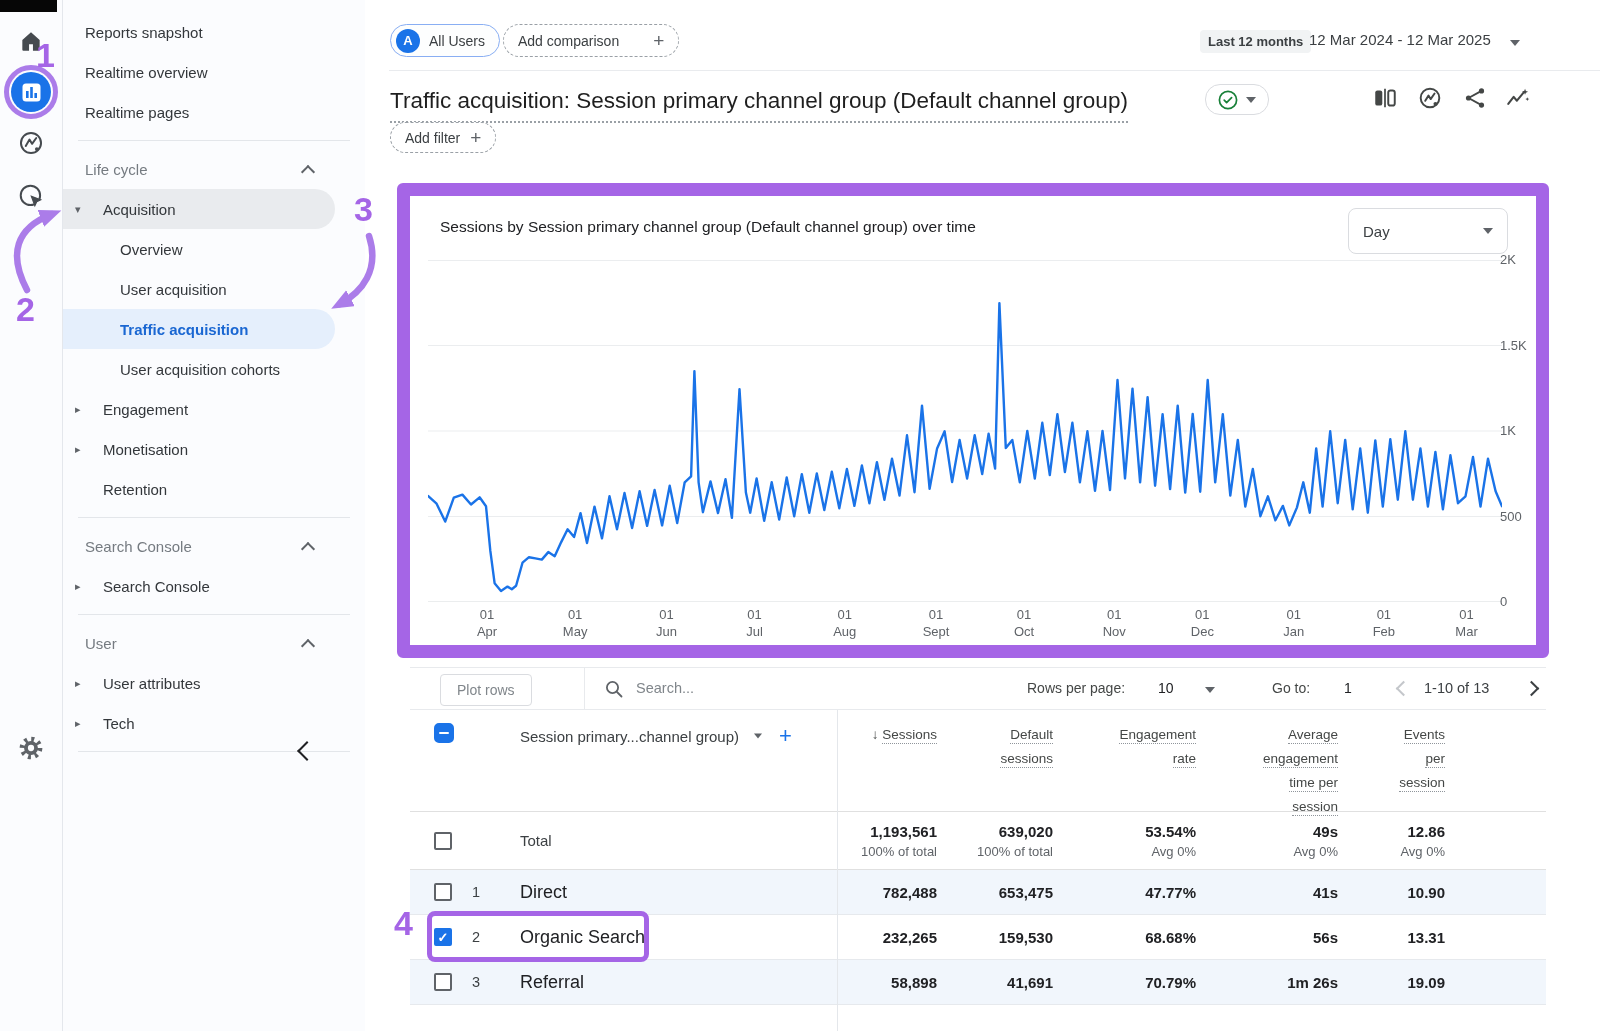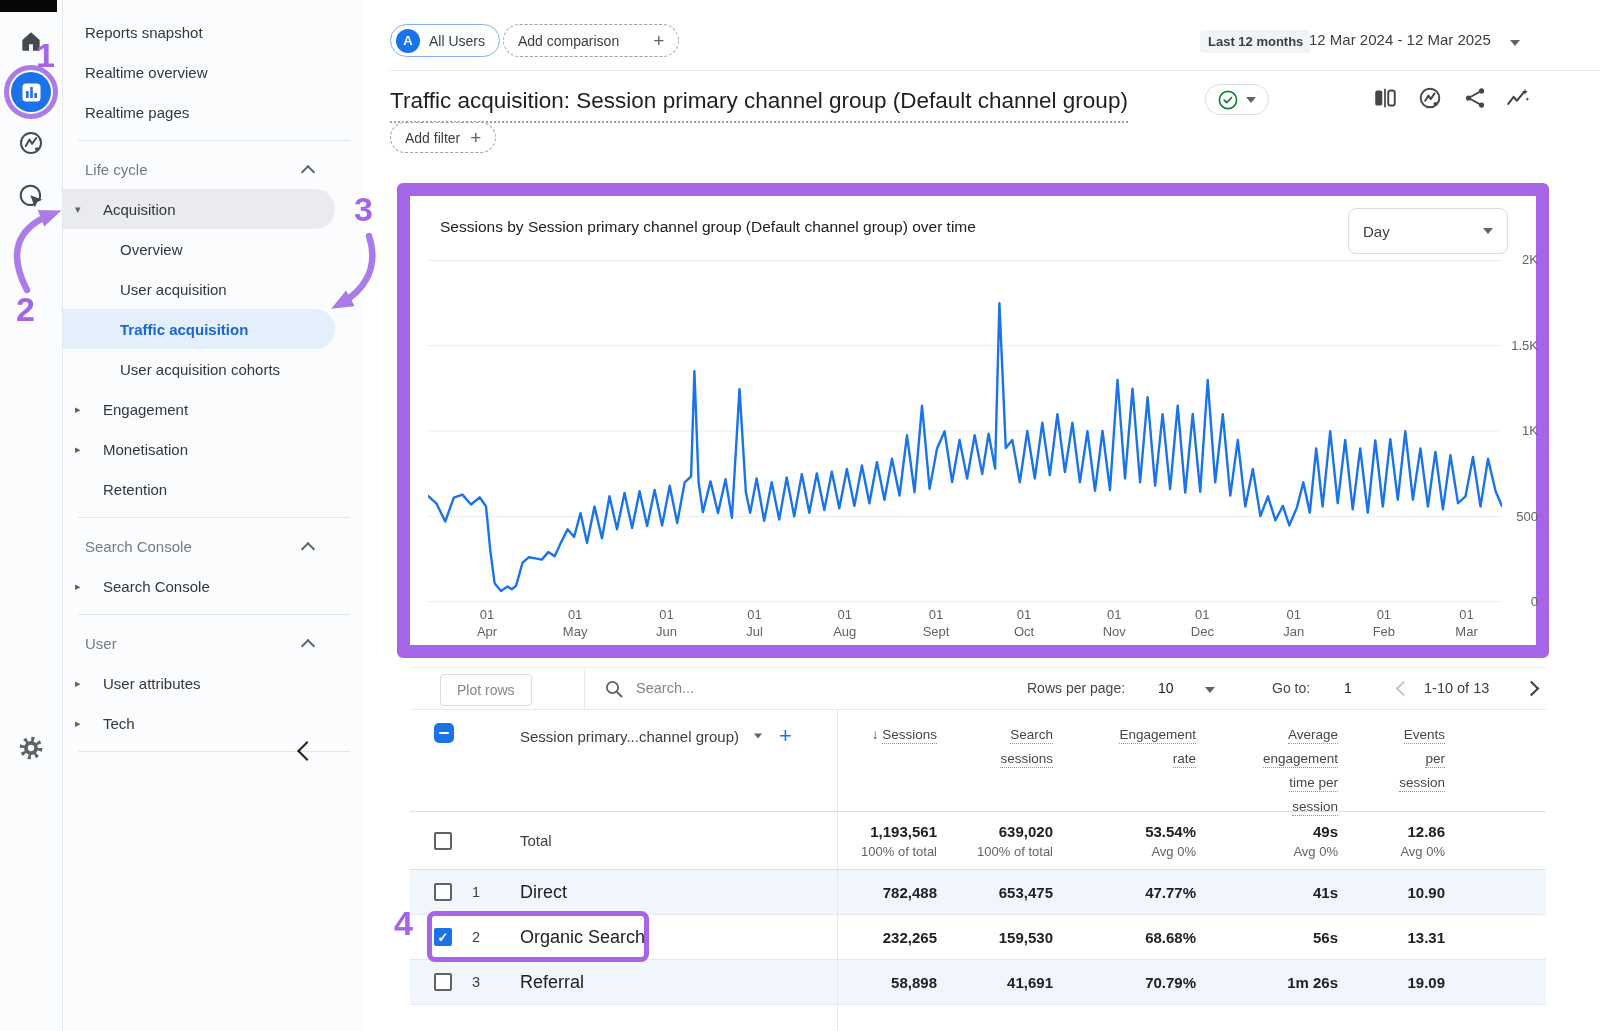--- a/index.html
+++ b/index.html
@@ -39,21 +39,21 @@
   .tri-down{width:0;height:0;border-left:5px solid transparent;border-right:5px solid transparent;border-top:6px solid #5f6368;}
   #date-caret{left:1510px;top:40px;}
   #page-title{left:390px;top:88px;font-size:22.5px;color:#1f1f1f;border-bottom:2px dotted #9aa0a6;padding-bottom:7px;}
   #qa-pill{left:1205px;top:84px;width:62px;height:29px;border:1px solid #dadce0;border-radius:15px;display:flex;align-items:center;justify-content:center;gap:8px;cursor:pointer;background:#fff;}
   .top-ic{top:85px;width:26px;height:26px;cursor:pointer;}
   
   #chart-card{left:397px;top:183px;width:1152px;height:475px;box-sizing:border-box;border:13px solid #a565e6;border-radius:6px;background:#fff;}
   #chart-title{left:30px;top:22px;font-size:15.5px;color:#202124;}
   #day-select{position:absolute;right:28px;top:12px;width:130px;height:44px;border:1px solid #dadce0;border-radius:8px;display:flex;align-items:center;justify-content:space-between;padding:0 14px;font-size:15px;color:#3c4043;cursor:pointer;background:#fff;}
   #plot{left:18px;top:64px;width:1074px;height:342px;}
-  .ylab{position:absolute;width:38px;text-align:right;font-size:13px;color:#5f6368;}
+  .ylab{position:absolute;width:38px;text-align:left;font-size:13px;color:#5f6368;}
   .xlab{position:absolute;width:44px;text-align:center;font-size:13px;color:#5f6368;line-height:17px;top:410px;}
   
   #table{left:410px;top:667px;width:1136px;height:364px;background:#fff;}
   #controls{position:absolute;left:0;top:0;width:1136px;height:43px;border-top:1px solid #e8eaed;border-bottom:1px solid #e8eaed;box-sizing:border-box;}
   #plot-rows-btn{position:absolute;left:30px;top:6px;height:30px;padding:0 16px;border:1px solid #dadce0;border-radius:4px;color:#80868b;font-size:14px;display:flex;align-items:center;background:#fff;cursor:pointer;}
   #ctl-vdiv{position:absolute;left:174px;top:0;width:1px;height:41px;background:#e8eaed;}
   .ctl-txt{position:absolute;top:12px;font-size:14px;color:#444746;}
   .pg-chev{position:absolute;top:15px;width:9px;height:9px;border-left:2.4px solid #3c4043;border-bottom:2.4px solid #3c4043;cursor:pointer;}
   .trow{display:grid;grid-template-columns:48px 48px 331px 100px 116px 143px 142px 107px 1fr;align-items:center;}
   .cb{width:18px;height:18px;border:2px solid #5f6368;border-radius:2px;margin-left:24px;box-sizing:border-box;cursor:pointer;background:#fff;}
@@ -350,21 +350,21 @@
       <div></div>
       <div class="dim-head">
         <span>Session primary...channel group)</span>
         <span class="tri-down" style="margin-left:14px;transform:scale(0.8);"></span>
         <span style="color:#1a73e8;font-size:22px;margin-left:16px;font-weight:400;">+</span>
       </div>
       <div class="mh" id="mh-0">
           <div><span style="color: rgb(68, 71, 70);">↓ </span><span class="du">Sessions</span></div>
         </div>
       <div class="mh" id="mh-1">
-          <div><span class="du">Search</span></div>
+          <div><span class="du">Default</span></div>
           <div><span class="du">sessions</span></div>
         </div>
       <div class="mh" id="mh-2">
           <div><span class="du">Engagement</span></div>
           <div><span class="du">rate</span></div>
         </div>
       <div class="mh" id="mh-3">
           <div><span class="du">Average</span></div>
           <div><span class="du">engagement</span></div>
           <div><span class="du">time per</span></div>

